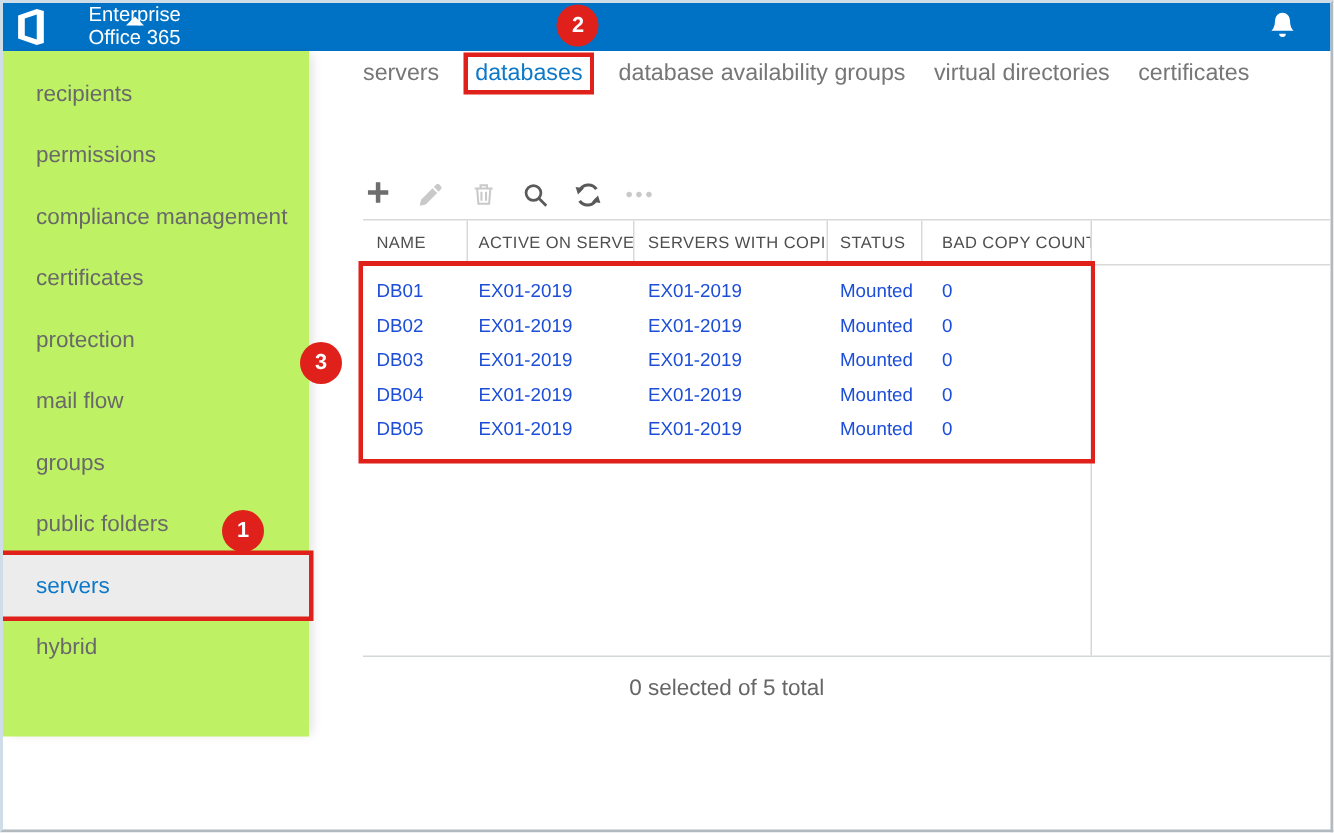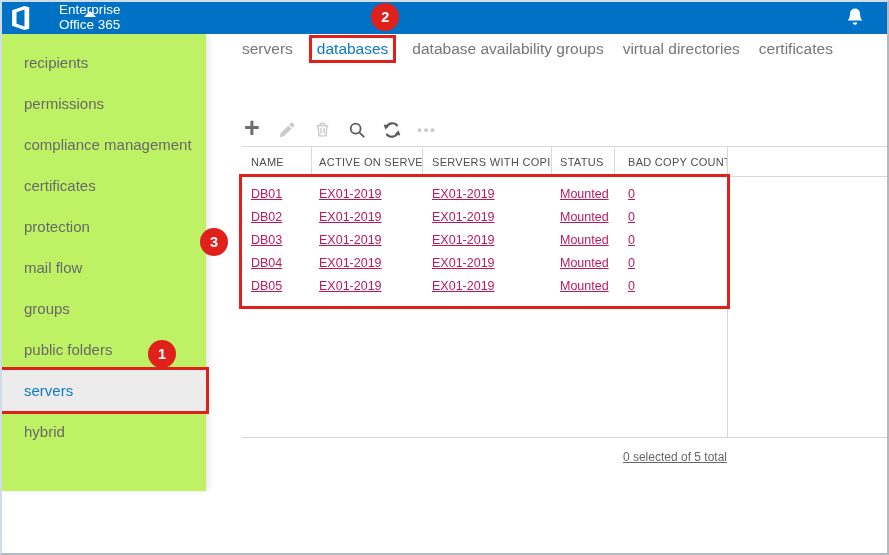--- a/index.html
+++ b/index.html
@@ -77,24 +77,24 @@
   .col-status { width:63px;  padding-left:8px;  }
   .col-bad    { width:112px; padding-left:13px; }
   .th.col-name, .th.col-active, .th.col-copies, .th.col-status { border-right:1px solid #d9d9d9; }
   .sort-arrow { margin-left:14px; font-size:8px; color:#8d8d8d; }
   .filler { flex:1; border-left:1px solid #d2d8d6; height:100%; }
 
   .tbody { display:flex; height:260px; }
   .rows-region { width:485px; }
   .rows-wrap { position:relative; padding-top:5px; height:129px; box-shadow:0 0 0 3px #e0211b; }
   .row { display:flex; height:23px; align-items:center; cursor:pointer; }
-  .td { font-size:12.5px; color:#be185d;text-decoration:underline; }
+  .td { font-size:12.5px; color:#1d4ed8; }
 
   .tfoot { border-top:1px solid #d2d8d6; height:54px; }
-  .foot-text { width:485px; text-align:right; padding-top:12px; font-size:12px; color:#666;text-decoration:underline; }
+  .foot-text { width:485px; text-align:center; padding-top:12px; font-size:15px; color:#666; }
 
   
   .anno-circle {
     position:absolute; width:28px; height:28px; border-radius:50%;
     background:#e0211b; color:#fff; font-size:14.5px; font-weight:bold;
     display:flex; align-items:center; justify-content:center; z-index:5;
   }
   .anno-1 { left:146px; top:-30px; }
   .anno-2 { right:-6px; top:-35px; }
   .anno-3 { left:-42px; top:50%; transform:translateY(-50%); }

